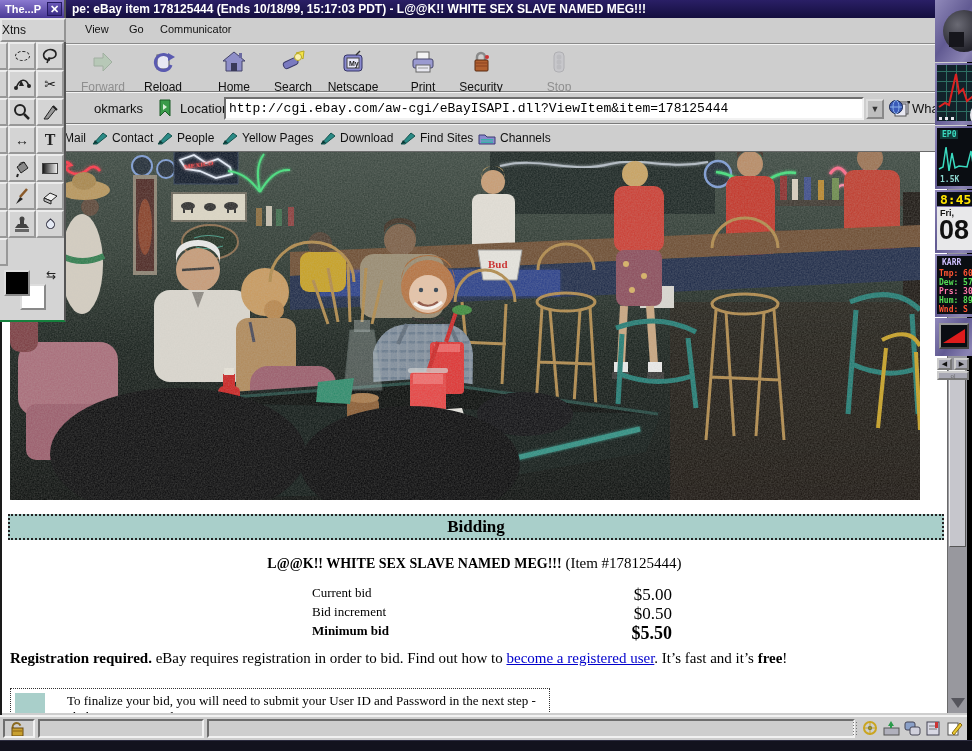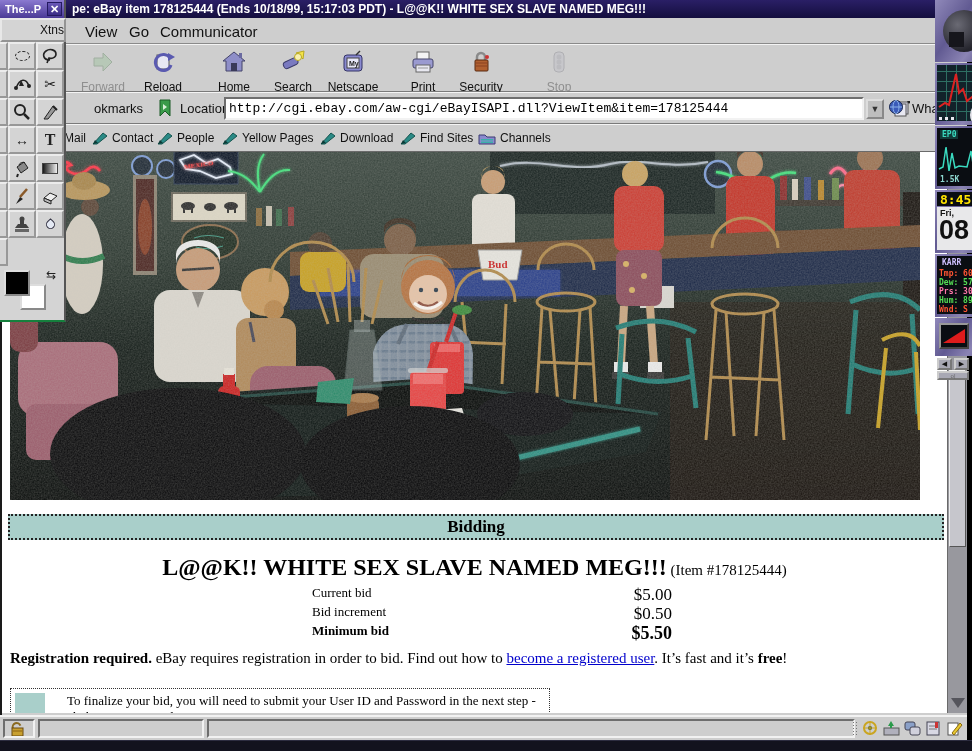--- a/index.html
+++ b/index.html
@@ -7,21 +7,21 @@
 .screen { position:relative; width:972px; height:751px; background:#000; overflow:hidden; }
 .sunken { border:2px solid; border-color:#6e6e6e #f2f2f2 #f2f2f2 #6e6e6e; }
 
 
 .bw { position:absolute; left:0; top:0; width:967px; height:740px; background:#cecece; }
 .titlebar { position:absolute; left:0; top:0; width:100%; height:18px;
   background:linear-gradient(180deg,#2a1f66 0%,#140e3e 100%);
   color:#fff; font-size:12px; font-weight:bold; line-height:18px; white-space:nowrap; overflow:hidden; }
 .titlebar span { position:absolute; left:72px; }
 .menubar { position:absolute; left:0; top:18px; width:100%; height:26px; background:#cecece;
-  border-bottom:1px solid #8a8a8a; font-size:15px; color:#111;text-align:right; }
+  border-bottom:1px solid #8a8a8a; font-size:11px; color:#111;text-align:right; }
 .menubar .mi { position:absolute; top:5px; }
 .navbar { position:absolute; left:0; top:44px; width:100%; height:48px; background:#cecece;
   border-top:1px solid #f4f4f4; border-bottom:1px solid #7a7a7a; }
 .nbtn { position:absolute; top:3px; width:62px; height:42px; text-align:center; font-size:12px; color:#111; cursor:pointer; }
 .nbtn .nicon { display:block; height:27px; margin-top:1px; }
 .nbtn span.lbl { display:block; margin-top:4px; }
 .nbtn.dis { color:#8f8f8f; }
 .nbtn.dis .nicon { opacity:.45; }
 .locbar { position:absolute; left:0; top:92px; width:100%; height:32px; background:#cecece;
   border-top:1px solid #f4f4f4; border-bottom:1px solid #7a7a7a; font-size:13px; color:#111;margin-left:28px; }
@@ -33,21 +33,21 @@
 .pitem { position:absolute; top:6px; display:flex; align-items:flex-start; gap:4px; cursor:pointer; }
 
 
 .content { position:absolute; left:2px; top:152px; width:945px; height:561px; background:#fff; overflow:hidden;
   font-family:"Liberation Serif", serif; }
 .frame-l { position:absolute; left:0; top:152px; width:2px; height:588px; background:#1a1a1a; }
 .photo { position:absolute; left:8px; top:0; width:910px; height:348px; background:#0a0f0d; }
 .bidbar { position:absolute; left:6px; top:362px; width:936px; height:26px; background:#a9cfca;
   border:2px dotted #222; text-align:center; font-size:17px; font-weight:bold; line-height:22px; color:#000; }
 .itemline { position:absolute; left:0; top:402px; width:100%; text-align:center; color:#000; }
-.itemline .big { font-size:24px; font-weight:bold; }
+.itemline .big { font-size:14px; font-weight:bold; }
 .itemline .small { font-size:15px; }
 .bidrow { position:absolute; left:310px; width:360px; height:19px; font-size:13px; color:#000; }
 .bidrow .val { position:absolute; left:240px; width:120px; text-align:right; font-size:17px; }
 .bidrow.b3 { font-weight:bold; }
 .bidrow.b3 .val { font-size:18px; font-weight:bold; }
 .regline { position:absolute; left:8px; top:498px; width:930px; font-size:15px; color:#000; }
 .regline a { color:#0000cc; text-decoration:underline; cursor:pointer; }
 .finbox { position:absolute; left:8px; top:536px; width:540px; height:40px; border:1px dotted #333;
   font-size:13px; color:#000; }
 .finbox .sq { position:absolute; left:4px; top:4px; width:30px; height:30px; background:#a9cfca; }
@@ -72,21 +72,21 @@
 
 .gimp { position:absolute; left:0; top:0; width:66px; height:322px; background:#d4d4d4;
   border-right:2px solid #555; border-bottom:2px solid #15803d; }
 .gtitle { position:absolute; left:0; top:0; width:100%; height:18px;
   background:linear-gradient(180deg,#8b7ad0 0%,#4a3a96 100%); color:#fff; font-size:11px; font-weight:bold;
   line-height:18px; padding-left:5px; }
 .gclose { position:absolute; right:2px; top:2px; width:15px; height:14px;
   background:linear-gradient(180deg,#6a58b8,#3a2c86); color:#fff; font-size:11px; font-weight:bold;
   text-align:center; line-height:13px; border:1px solid #241a60; cursor:pointer; }
 .gmenu { position:absolute; left:0; top:18px; width:66px; height:24px; background:#d4d4d4;
-  border:2px outset #e8e8e8; font-size:12px; color:#111; text-align:right; line-height:20px; }
+  border:2px outset #e8e8e8; font-size:12px; color:#111; text-align:left; line-height:20px; }
 .gcell { position:absolute; width:28px; height:28px; background:#d4d4d4; border:2px outset #ececec;
   display:flex; align-items:center; justify-content:center; font-size:14px; color:#222; cursor:pointer; }
 .g-ellipse { width:15px; height:10px; border:1px dashed #222; border-radius:50%; }
 .g-grad { width:16px; height:11px; background:linear-gradient(90deg,#1a1a1a,#f0f0f0); border:1px solid #444; }
 .g-drop { width:9px; height:9px; background:#e4e9f4; border:1px solid #334; border-radius:0 50% 50% 50%; transform:rotate(45deg); }
 .gcolors { position:absolute; left:0; top:266px; width:66px; height:54px; }
 .swB { position:absolute; left:4px; top:4px; width:26px; height:26px; background:#000; border:2px outset #ddd; z-index:2; }
 .swW { position:absolute; left:20px; top:18px; width:26px; height:26px; background:#fff; border:2px outset #ddd; }
 .swap { position:absolute; left:46px; top:2px; font-size:12px; color:#222; }
 

